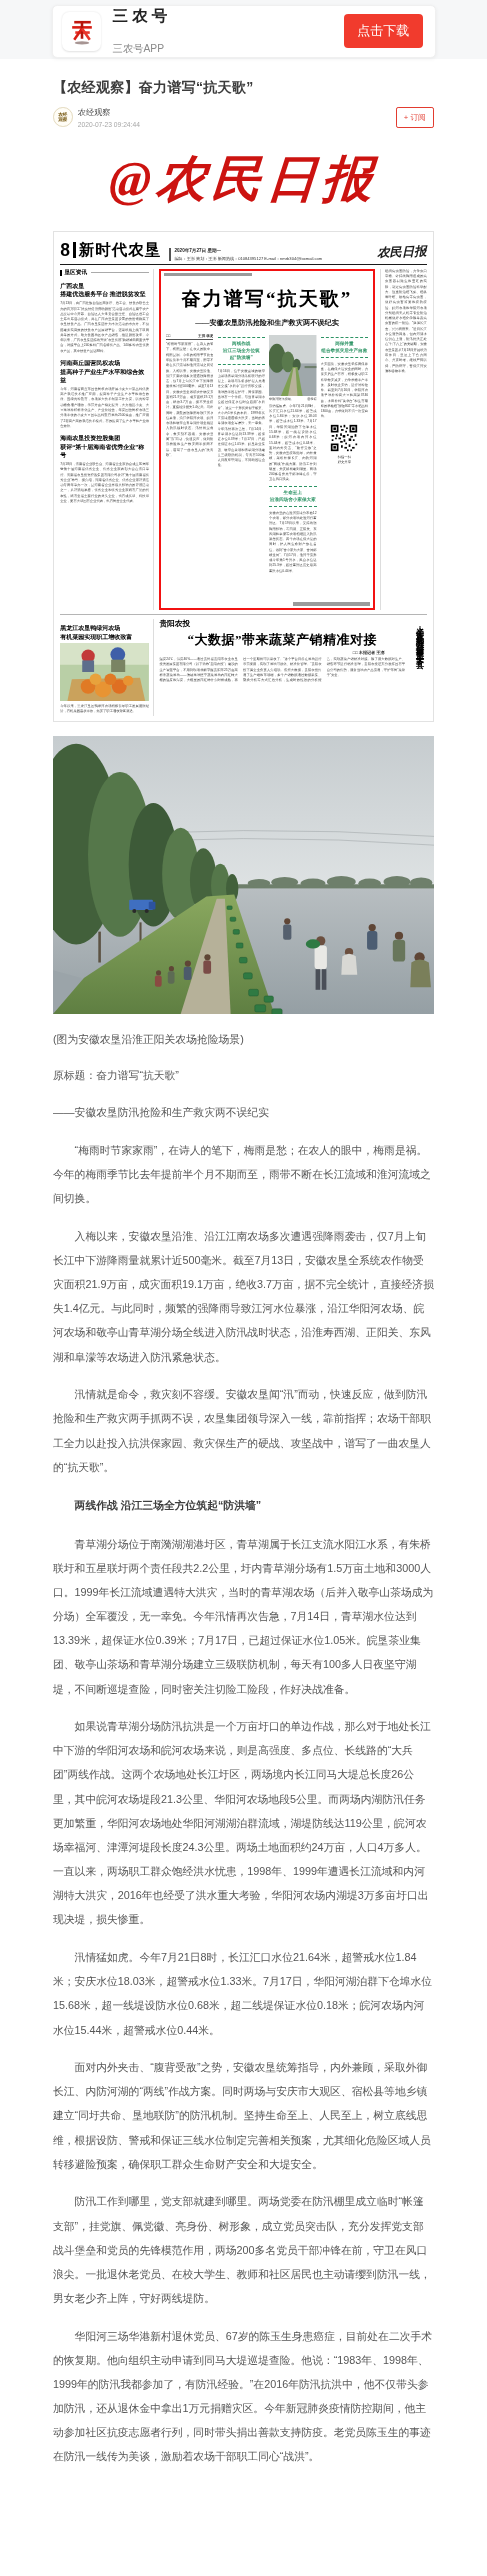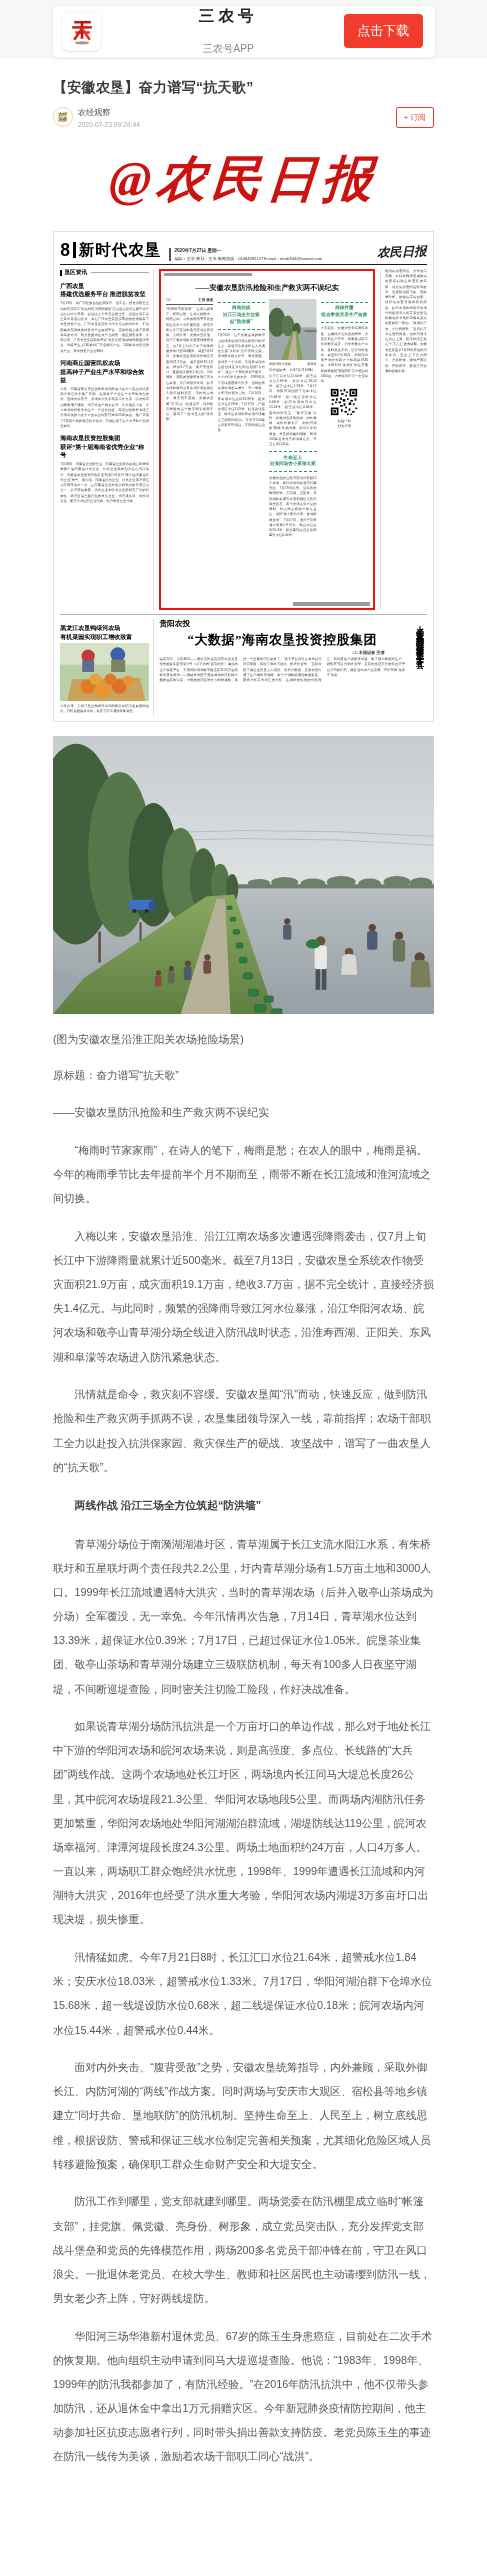--- a/index.html
+++ b/index.html
@@ -12,21 +12,21 @@
   
   .appbar-wrap { background:#f6f7f8; padding: 4.6px 0 1px; }
   .app-card {
     width: 384px; height: 53px; margin: 0 auto 0 52px;
     background: #fff; border: 0.5px solid #f0f0f0; border-radius: 5.2px;
     box-shadow: 0 1px 4.1px rgba(0,0,0,.06);
     display: flex; align-items: center; padding: 0 12.4px 0 9.3px;
   }
   .app-logo { width: 39px; height: 39px; border-radius: 7.2px; background:#fff;
     box-shadow: 0 0.5px 2.1px rgba(0,0,0,.12); display:flex; align-items:center; justify-content:center; flex: none; }
-  .app-titles { margin-left: 11.3px; flex: 1; text-align: center; }
+  .app-titles { margin-left: 11.3px; flex: 1; }
   .app-name { font-size: 15.5px; font-weight: 700; color: #222; letter-spacing: 4.1px; }
   .app-sub { font-size: 10.3px; color: #8a8a8a; margin-top: 15px; }
   .dl-btn {
     background: #f13b2d; color: #fff; font-size: 13px; border: none;
     border-radius: 4.1px; padding: 7.7px 13.4px; cursor: pointer; font-family: inherit;
   }
   
   .content { width: 381px; margin-left: 53px; }
   .article-title { font-size: 14px; font-weight: 700; color: #3c3c3c; margin-top: 20.6px; letter-spacing: 0.3px;}
   .author-row { display: flex; margin-top: 10.3px; }
@@ -133,21 +133,21 @@
       <div class="app-titles">
         <div class="app-name">三农号</div>
         <div class="app-sub">三农号APP</div>
       </div>
       <button class="dl-btn">点击下载</button>
     </div>
   </div>
 
   <main class="content">
 
-    <h1 class="article-title">【安徽农垦】奋力谱写“抗天歌”</h1>
+    <h1 class="article-title">【农经观察】奋力谱写“抗天歌”</h1>
 
     <div class="author-row">
       <div class="avatar">农经
 观察</div>
       <div class="author-meta">
         <div class="author-name">农经观察</div>
         <div class="author-date">2020-07-23 09:24:44</div>
       </div>
       <button class="sub-btn">+ 订阅</button>
     </div>
@@ -185,20 +185,21 @@
               <div class="tiny">今年，河南省商丘市国营民权农场开展小麦大豆新品种优质高产栽培技术推广应用，提高种子产业生产水平和综合效益。围绕良种繁育，农场加大技术创新工作力度，以良种带动粮食增产增收，示范方亩产稳定提升，大力推进小麦、大豆基地种植标准化生产、产业化经营，年度国营民权农场三分场丰收的小麦大豆国审品种繁育基地2500余亩，推广应用了2套高产高效栽培技术模式，有效提高了生产水平和产业综合效益。</div>
               <h4 class="np-art-title">海南农垦投资控股集团
 获评“第十届海南省优秀企业”称号</h4>
               <div class="tiny">7月18日，海南省企业联合会、海南省企业家协会成立30周年暨第十届海南省优秀企业、优秀企业家表彰大会在海口举行。海南省农垦投资控股集团有限公司获评“第十届海南省优秀企业”称号。据介绍，海南省优秀企业、优秀企业家评选活动每两年举办一次，是海南省企业界最具影响力的评选活动之一，从评选结果看，优秀企业和优秀企业家既有广泛的代表性，既有全省主要行业的龙头企业，也有成长型、科技型企业，更有大型国有企业代表，也有民营企业代表。</div>
             </div>
         </div>
 
         <div class="np-main">
           <span class="np-artifact"></span>
           <span class="np-artifact2"></span>
+          <div class="np-headline">奋力谱写“抗天歌”</div>
           <div class="np-subtitle">——安徽农垦防汛抢险和生产救灾两不误纪实</div>
           <div class="np-cols">
             <div class="np-col">
               <div class="np-byline">
                 <span>□□</span>
                 <b>王洪 李龙</b>
               </div>
               <div class="tiny">“梅雨时节家家雨”，在诗人的笔下，梅雨是愁；在农人的眼中，梅雨是祸。今年的梅雨季节比去年提前半个月不期而至，雨带不断在长江流域和淮河流域之间切换。入梅以来，安徽农垦沿淮、沿江江南农场多次遭遇强降雨袭击，仅7月上旬长江中下游降雨量就累计近500毫米。截至7月13日，安徽农垦全系统农作物受灾面积21.9万亩，成灾面积19.1万亩，绝收3.7万亩，据不完全统计，直接经济损失1.4亿元。与此同时，频繁的强降雨导致江河水位暴涨，沿江华阳河农场、皖河农场和敬亭山青草湖分场全线进入防汛战时状态。汛情就是命令，救灾刻不容缓。安徽农垦闻“汛”而动，快速反应，做到防汛抢险和生产救灾两手抓两不误，谱写了一曲农垦人的“抗天歌”。</div>
             </div>
             <div class="np-col">
@@ -300,21 +301,21 @@
             <circle cx="58" cy="64" r="11" fill="#e89433"></circle>
             <circle cx="80" cy="60" r="10" fill="#df6f22"></circle>
             <circle cx="48" cy="50" r="8" fill="#e8a23c"></circle>
             <circle cx="68" cy="50" r="8" fill="#e07a25"></circle>
             <circle cx="92" cy="52" r="7" fill="#e89433"></circle>
           </svg>
           <div class="tiny">今年以来，黑龙江垦区鸭绿河农场积极引导职工发展庭院经济，有机菜园喜获丰收，拓宽了职工增收致富渠道。</div>
         </div>
         <div class="np-bc">
           <div class="np-kicker">贵阳农投</div>
-          <div class="np-bheadline">“大数据”海南农垦投资控股集团</div>
+          <div class="np-bheadline">“大数据”带来蔬菜产销精准对接</div>
           <div class="np-bbyline">
             <span>□□</span>
             <b>本报记者 王澎</b>
           </div>
           <div class="np-bcols tiny">温度24℃，湿度46%——通过贵州省贵阳市农业农垦投资发展集团有限公司（以下简称“贵阳农投”）建设的生产智慧平台，不用到现场就能掌握贵阳市25万亩高标准蔬菜基地——清镇基地恒宁蔬菜基地内西红柿大棚的温度和湿度，大棚里的西红柿什么时候成熟，再过一个星期就可以采收了。“这个平台目前在基地进行示范使用，实现了基地可视化、精准化管理。”贵阳农投下属企业负责人介绍说。依托大数据，贵阳农投打通了生产端和市场端，多个产销数据通过数据采集、聚类分析等方式汇总分析，生成时效性强的分析报告，实现蔬菜产销精准对接。除了用大数据对生产、销售环节进行精准管理，贵阳农投还充分发挥国有平台公司的优势，服务当地农产品流通，守护市民“菜篮子”安全。</div>
         </div>
         <div class="np-vert">上半年农垦远程教育培训覆盖三十多个县</div>
       </div>
     </section>
 

